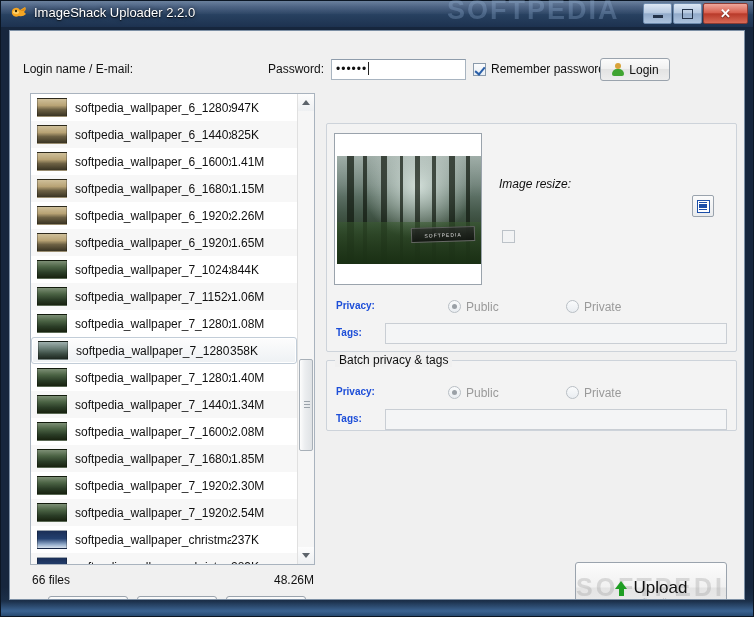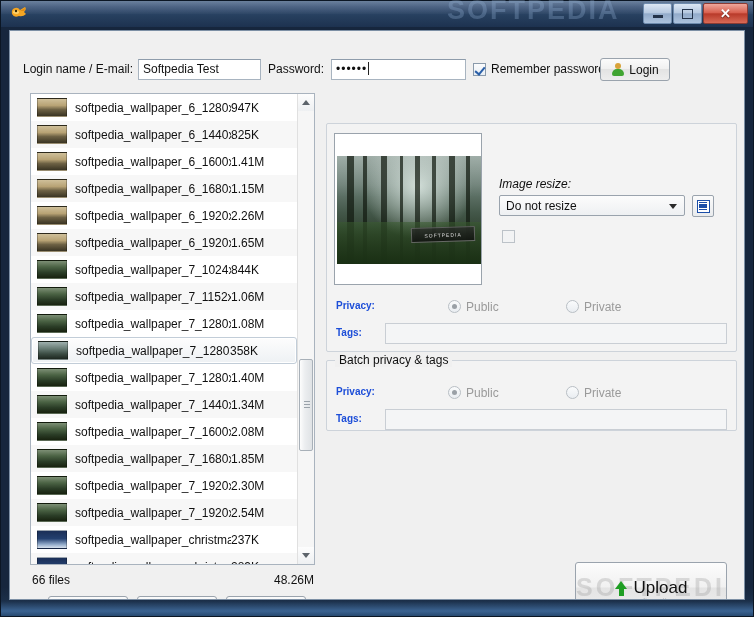--- a/index.html
+++ b/index.html
@@ -320,40 +320,40 @@
   <div class="frame-glass"></div>
 
   <div id="titlebar">
     <svg class="app-icon" viewBox="0 0 18 17">
       <path d="M2 9 Q1 4 5 3 Q8 2 10 5 L15 2 Q17 4 14 7 L16 9 Q13 12 9 11 Q4 13 2 9 Z" fill="#f5a623"></path>
       <path d="M3 8 Q3 5 6 5 Q9 5 9 8 Q7 10 3 8 Z" fill="#ffd36b"></path>
       <circle cx="6" cy="6" r="1.2" fill="#3a2a07"></circle>
       <path d="M10 6 L15 3 L14.5 6 Z" fill="#e08c12"></path>
     </svg>
     <div class="title-watermark">SOFTPEDIA</div>
+    <div class="title-text">ImageShack Uploader 2.2.0</div>
 
     <div class="cap-btns">
       <div class="cap">
           <span class="min-bar"></span>
         </div>
       <div class="cap">
           <span class="max-sq"></span>
         </div>
       <div class="cap close">
           <span class="x-glyph">✕</span>
         </div>
     </div>
   </div>
 
   <div id="client">
 
 
     <div id="loginbar">
       <div class="lbl" style="left:13px;top:9px;">Login name / E-mail:</div>
-      <div class="tbox" style="left:128px;top:6px;width:123px;" placeholder="">Softpedia Test</div>
       <div class="lbl" style="left:258px;top:9px;">Password:</div>
       <div class="tbox" style="left:321px;top:6px;width:135px;"><span class="pwd-dots">••••••</span><span class="caret"></span></div>
       <div class="chk on" style="left:463px;top:10px;"></div>
       <div class="lbl" style="left:481px;top:9px;">Remember password</div>
       <div class="btn" id="loginbtn" style="left:590px;top:5px;width:70px;height:23px;">
         <span class="ic-user"></span>
         <span>Login</span>
       </div>
     </div>
 
@@ -488,24 +488,20 @@
         <span class="trunk" style="left:78px;width:5px;"></span>
         <span class="trunk" style="left:95px;width:4px;"></span>
         <span class="trunk" style="left:112px;width:6px;"></span>
         <span class="trunk" style="left:129px;width:4px;"></span>
         <span class="ground"></span>
         <span class="img-wm">SOFTPEDIA</span>
       </div>
     </div>
 
     <div class="lbl" style="left:489px;top:146px;font-style:italic;">Image resize:</div>
-    <div class="combo" style="left:489px;top:164px;width:186px;">
-      <span>Do not resize</span>
-      <span class="arrow"></span>
-    </div>
     <div id="listiconbtn">
       <span class="ic-lines">
           <i></i>
           <i></i>
           <i></i>
           <i></i>
           <i></i>
         </span>
     </div>
 

